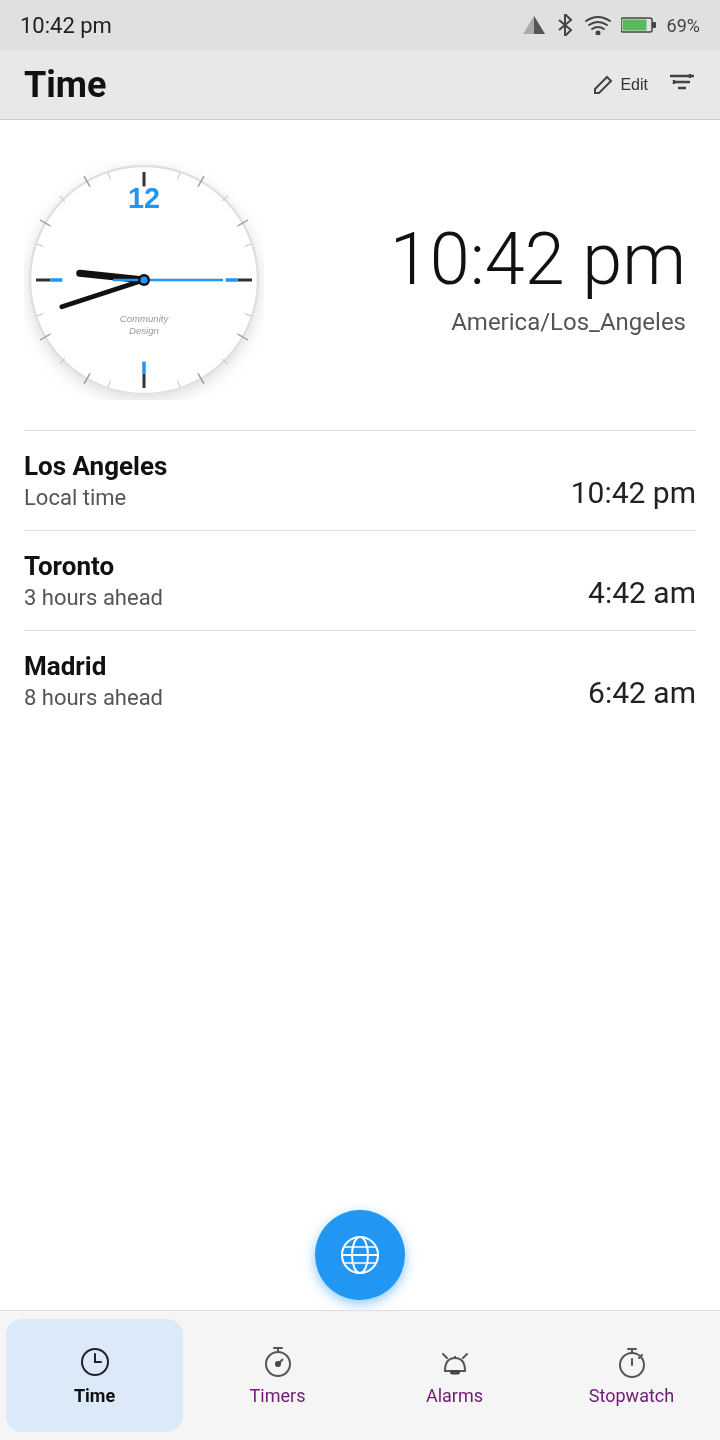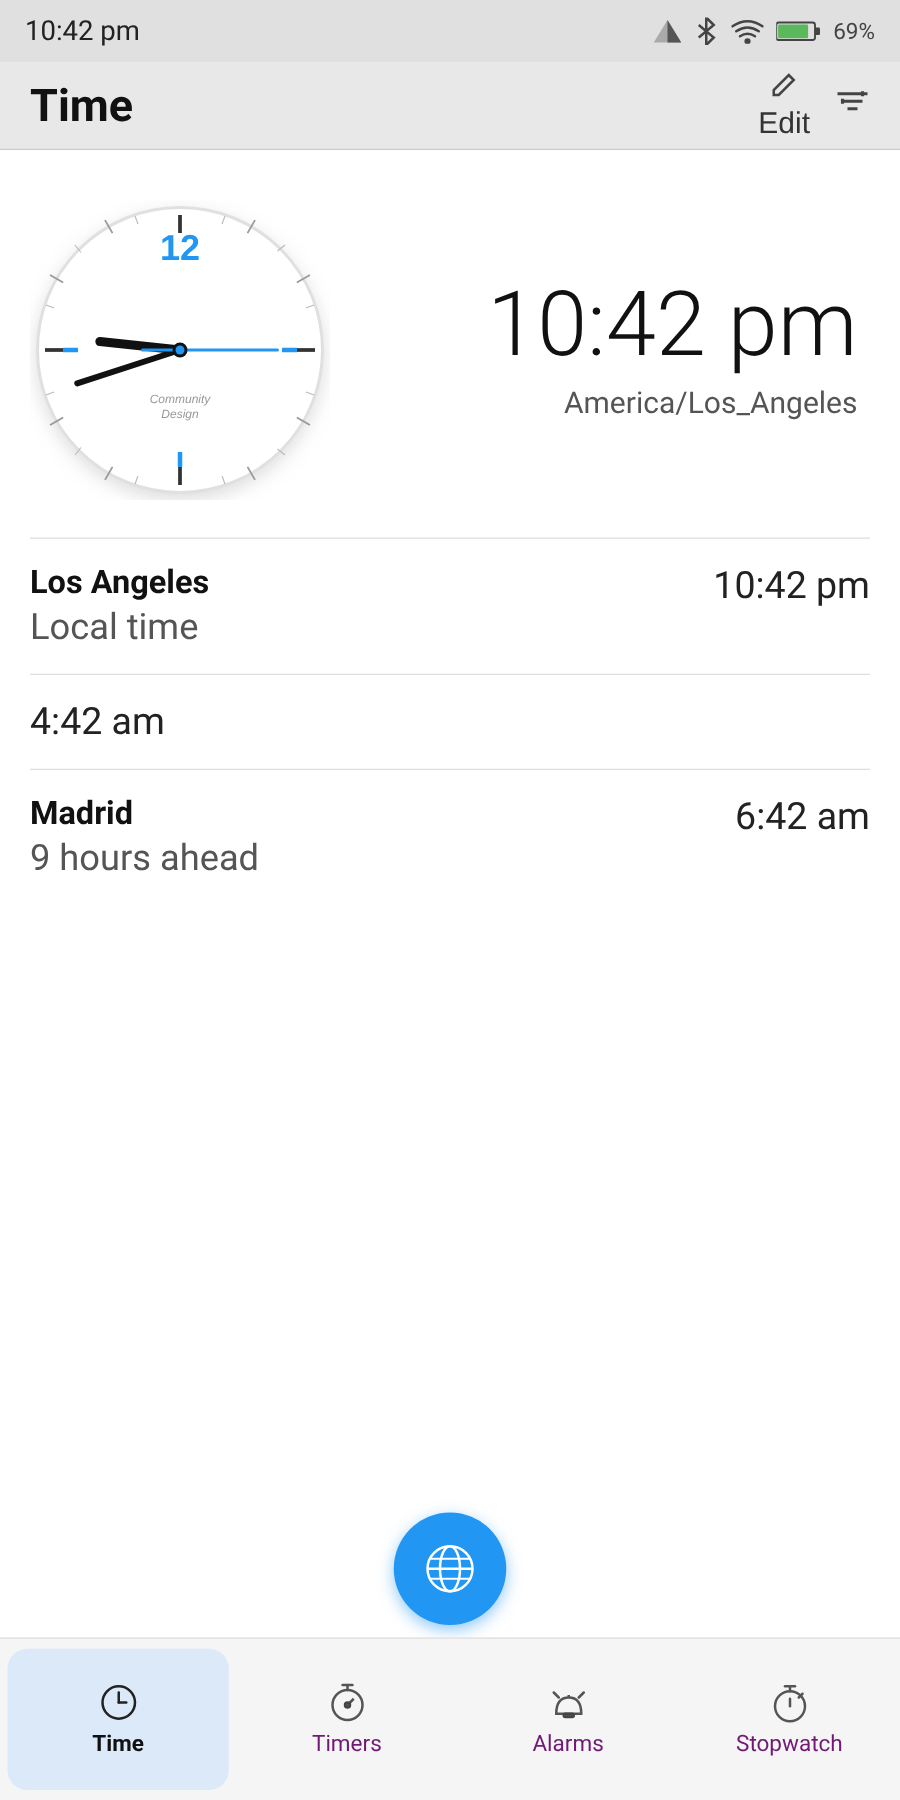--- a/index.html
+++ b/index.html
@@ -57,26 +57,25 @@
     }
     .header-actions {
       display: flex;
       align-items: center;
       gap: 20px;
     }
     .edit-btn {
       display: flex;
       align-items: center;
       gap: 6px;
-      font-size: 24px;
+      font-size: 16px;
       color: #333;
       cursor: pointer;
       background: none;
       border: none;
-      flex-direction: column;
     }
     .filter-btn {
       font-size: 24px;
       color: #333;
       cursor: pointer;
       background: none;
       border: none;
     }
 
     
@@ -122,32 +121,32 @@
       color: #555;
       margin-top: 12px;
     }
 
     
     .world-clocks {
       padding: 0;
     }
     .clock-row {
       display: flex;
-      align-items: flex-start;
+      align-items: flex-end;
       justify-content: space-between;
       padding: 20px 0;
       border-top: 1px solid #ddd;
     }
     .clock-row-left .city-name {
       font-size: 26px;
       font-weight: bold;
       color: #111;
     }
     .clock-row-left .city-offset {
-      font-size: 29px;
+      font-size: 22px;
       color: #555;
       margin-top: 4px;
     }
     .clock-row-right {
       font-size: 30px;
       color: #222;
     }
 
     
     .fab-container {
@@ -354,27 +353,31 @@
 
     <div class="clock-row">
       <div class="clock-row-left">
         <div class="city-name">Los Angeles</div>
         <div class="city-offset">Local time</div>
       </div>
       <div class="clock-row-right">10:42 pm</div>
     </div>
 
     <div class="clock-row">
+      <div class="clock-row-left">
+        <div class="city-name">Toronto</div>
+        <div class="city-offset">3 hours ahead</div>
+      </div>
       <div class="clock-row-right">4:42 am</div>
     </div>
 
     <div class="clock-row">
       <div class="clock-row-left">
         <div class="city-name">Madrid</div>
-        <div class="city-offset">9 hours ahead</div>
+        <div class="city-offset">8 hours ahead</div>
       </div>
       <div class="clock-row-right">6:42 am</div>
     </div>
 
   </div>
 </div>
 
 <div class="fab-container">
   <button class="fab">
     <svg viewBox="0 0 44 44" xmlns="http://www.w3.org/2000/svg">

